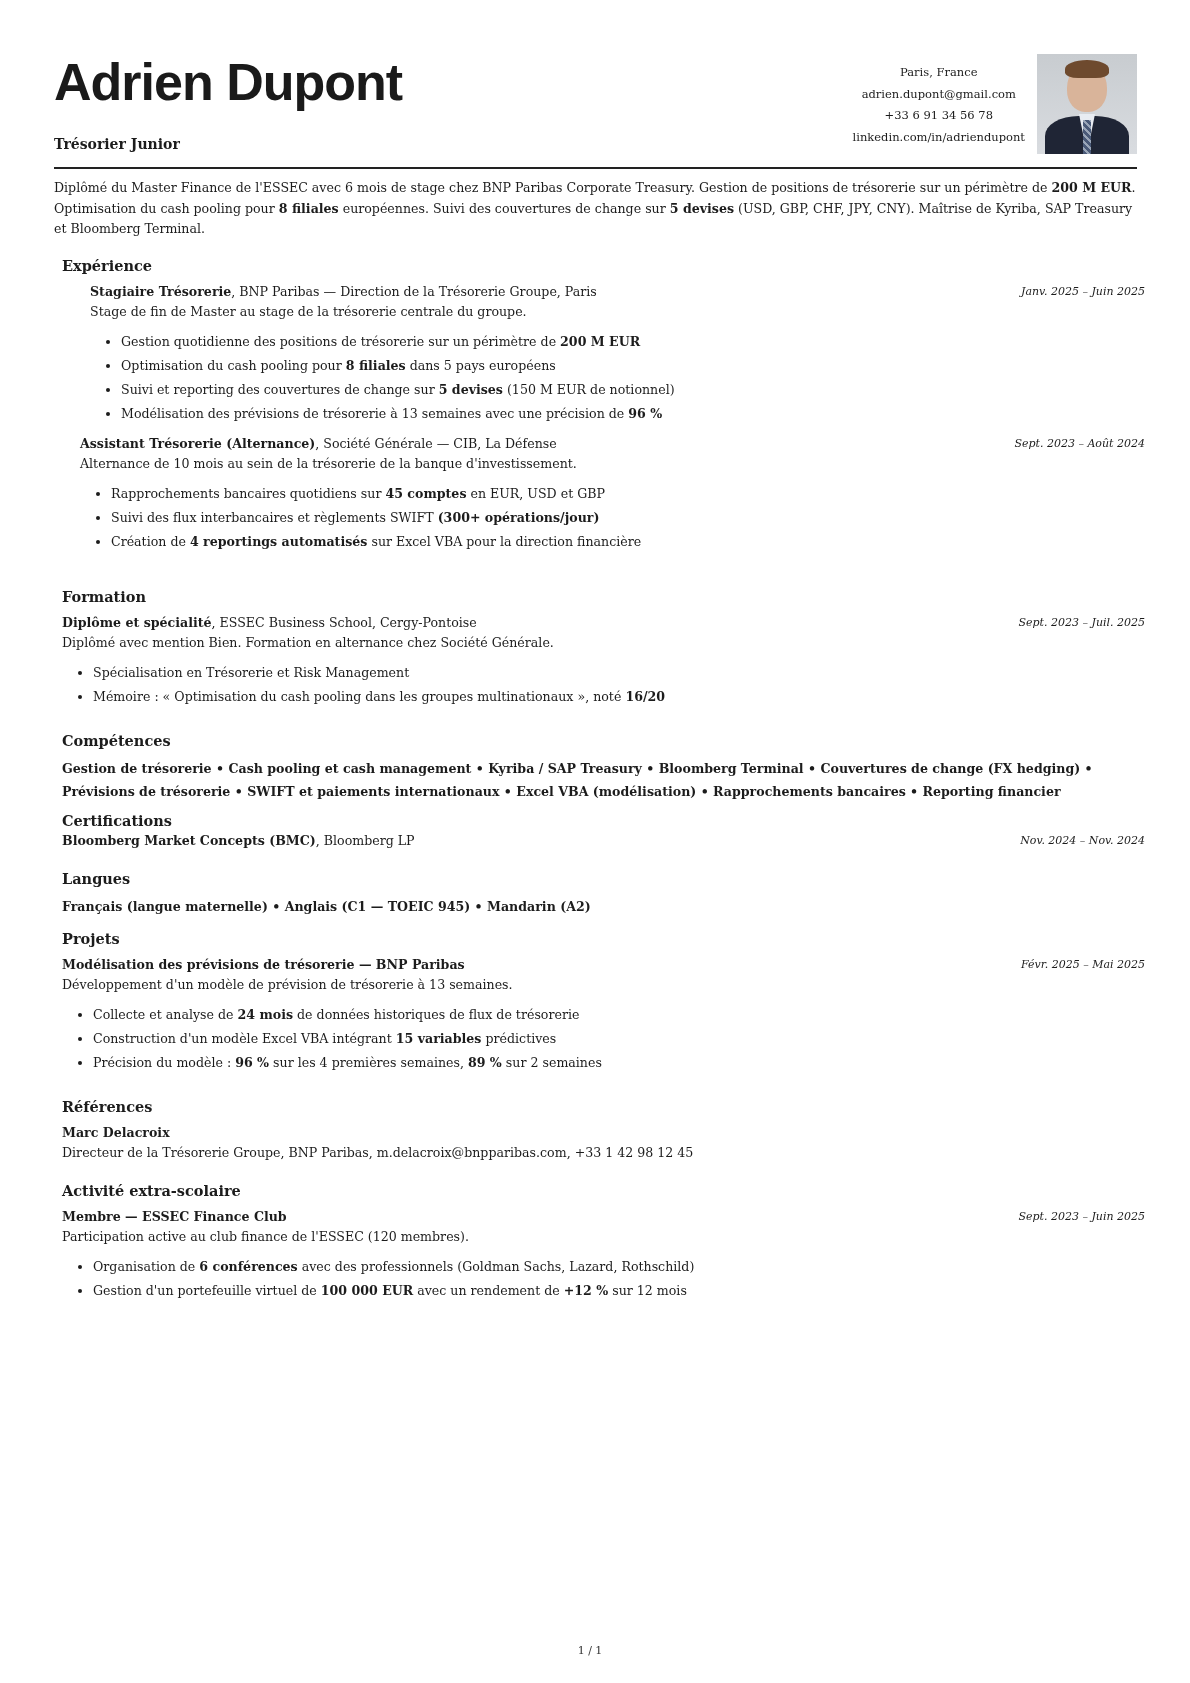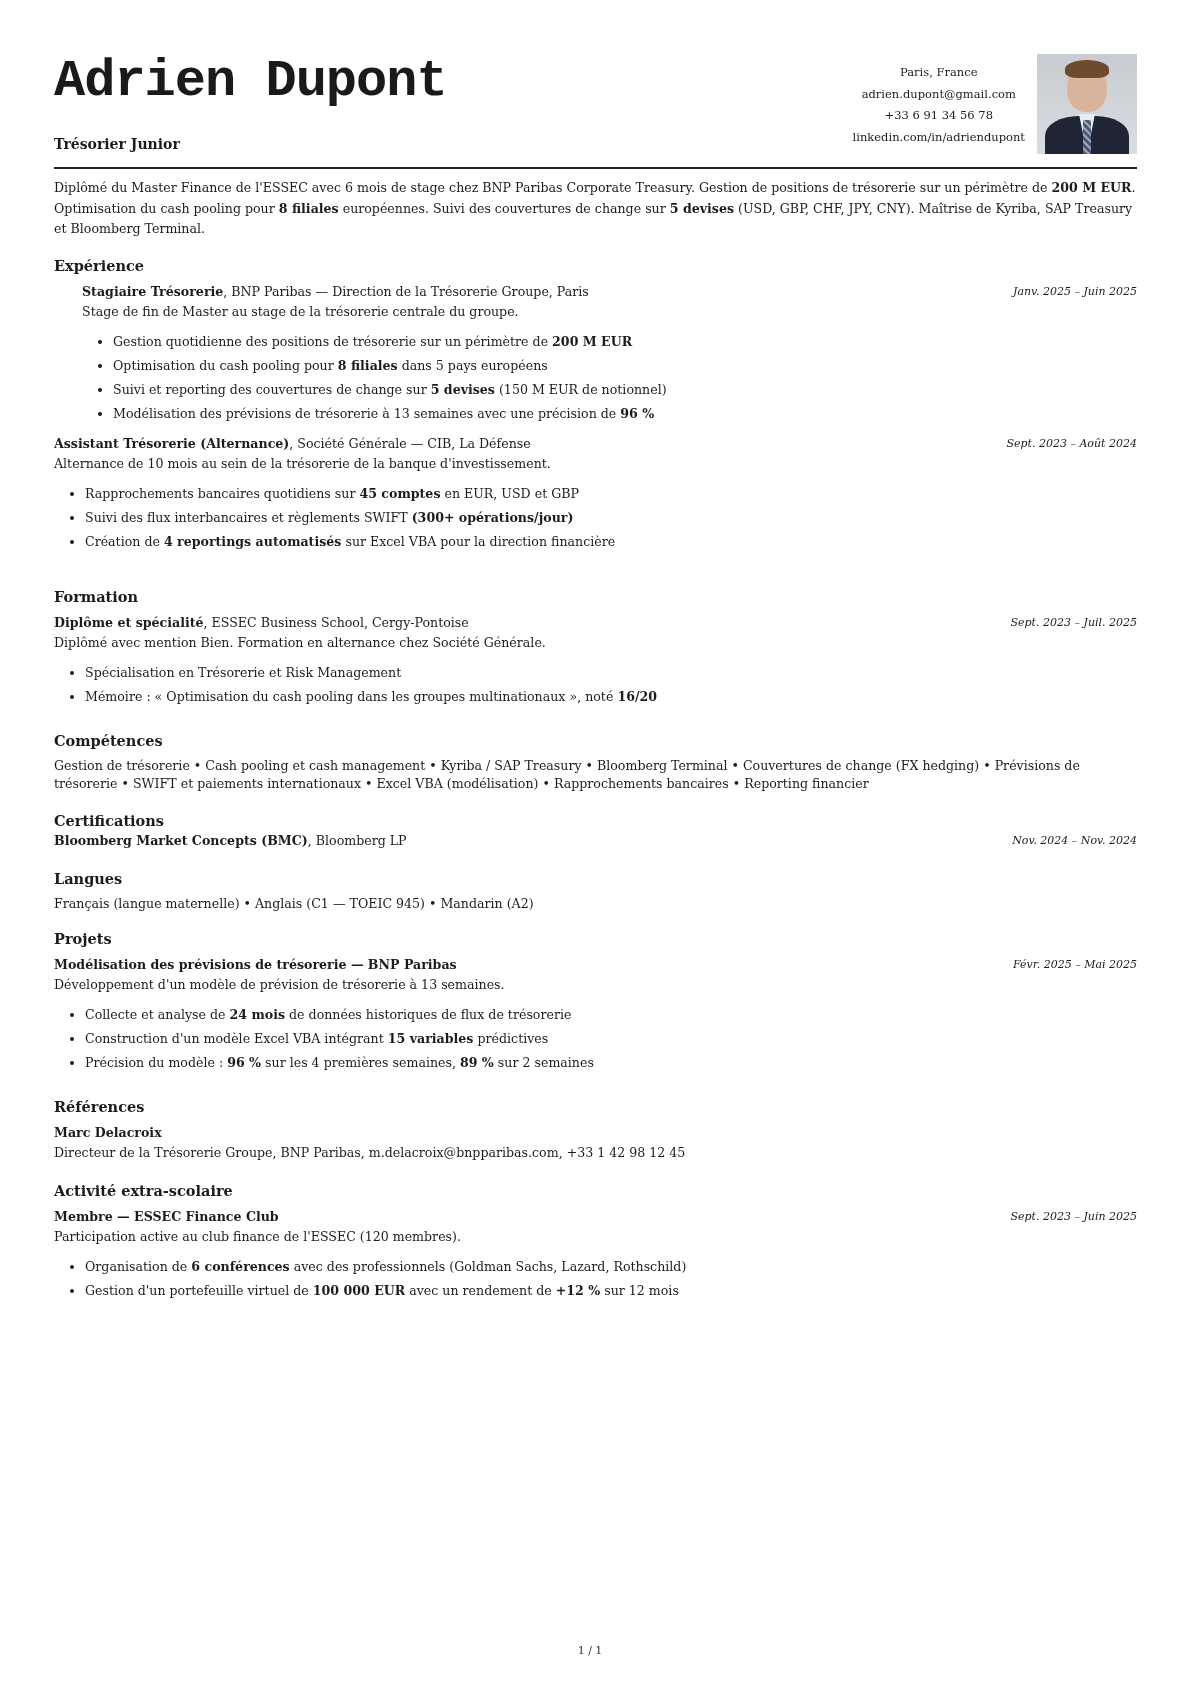--- a/index.html
+++ b/index.html
@@ -1,38 +1,38 @@
 <!DOCTYPE html>
 <html><head>
 <meta charset="utf-8">
 <style>
   html, body { margin: 0; padding: 0; background: #ffffff; }
   body { width: 1190px; height: 1683px; position: relative; overflow: hidden;
          font-family: "DejaVu Serif", "Liberation Serif", serif; color: #1c1c1c; }
   .page { position: absolute; left: 54px; top: 0; width: 1083px; }
   .header { position: relative; height: 168px; }
-  .name { position: absolute; left: 0; top: 56px; font-family: Liberation Mono, monospace; font-weight: bold; font-size: 52px; letter-spacing: -1px; line-height: 1; color: #1a1a1a; }
+  .name { position: absolute; left: 0; top: 56px; font-family: Liberation Sans, sans-serif; font-weight: bold; font-size: 52px; letter-spacing: -1px; line-height: 1; color: #1a1a1a; }
   .role { position: absolute; left: 0; top: 136px; font-size: 14px; font-weight: bold; }
   .contact { position: absolute; right: 112px; top: 62px; text-align: center; font-size: 11.5px; line-height: 21.5px; }
   .photo { position: absolute; right: 0; top: 54px; width: 100px; height: 100px; background: linear-gradient(180deg, #c8ccd0 0%, #d9dce0 100%); overflow: hidden; }
   .photo .head { position: absolute; left: 30px; top: 10px; width: 40px; height: 48px; border-radius: 50% 50% 45% 45%; background: #d9b49a; }
   .photo .hair { position: absolute; left: 28px; top: 6px; width: 44px; height: 18px; border-radius: 50% 50% 30% 30%; background: #6e4a2e; }
   .photo .body { position: absolute; left: 8px; top: 62px; width: 84px; height: 50px; border-radius: 40% 40% 0 0; background: #1f2535; }
   .photo .shirt { position: absolute; left: 42px; top: 60px; width: 16px; height: 40px; background: #e8ecf2; clip-path: polygon(0 0,100% 0,50% 100%); }
   .photo .tie { position: absolute; left: 46px; top: 66px; width: 8px; height: 34px; background: repeating-linear-gradient(45deg,#4a5a78 0 3px,#9aa6b8 3px 5px); }
   .rule { position: absolute; left: 0; top: 167px; width: 1083px; height: 2px; background: #222; }
   .summary { position: absolute; top: 178px; left: 0; width: 1083px; font-size: 12.6px; line-height: 20.5px; }
-  .section { position: absolute; left: 0; width: 1083px; }
+  .section { position: absolute; left: 8px; width: 1083px; }
   .sec-title { font-size: 14.5px; font-weight: bold; margin: 0; line-height: 20px; }
   .entry-head { position: relative; font-size: 12.6px; line-height: 20px; }
   .entry-date { position: absolute; right: 0; top: 0; font-style: italic; font-size: 11px; }
   .entry-desc { font-size: 12.6px; line-height: 20px; }
   ul { margin: 8px 0 0 0; padding-left: 31px; }
   li { font-size: 12.6px; line-height: 24px; list-style: disc; }
-  .para { font-size: 12.6px; line-height: 18px; }
+  .para { font-size: 12.6px; line-height: 23px; font-weight: bold; }
   b { font-weight: bold; }
   .footer { position: absolute; left: 0; width: 1180px; top: 1644px; text-align: center; font-size: 11px; color: #333; }
 </style>
 </head>
 <body>
 
 <div class="page">
   <div class="header">
     <div class="name">Adrien Dupont</div>
     <div class="role">Trésorier Junior</div>
@@ -60,21 +60,21 @@
         <div style="margin-top: 6px; margin-left: 28px;">
           <div class="entry-head"><b>Stagiaire Trésorerie</b><span>, BNP Paribas — Direction de la Trésorerie Groupe, Paris</span><span class="entry-date">Janv. 2025 – Juin 2025</span></div>
           <div class="entry-desc">Stage de fin de Master au stage de la trésorerie centrale du groupe.</div>
           <ul>
             <li><span>Gestion quotidienne des positions de trésorerie sur un périmètre de </span><b>200 M EUR</b></li>
             <li><span>Optimisation du cash pooling pour </span><b>8 filiales</b><span> dans 5 pays européens</span></li>
             <li><span>Suivi et reporting des couvertures de change sur </span><b>5 devises</b><span> (150 M EUR de notionnel)</span></li>
             <li><span>Modélisation des prévisions de trésorerie à 13 semaines avec une précision de </span><b>96 %</b></li>
           </ul>
         </div>
-        <div style="margin-top: 8px;">
+        <div style="margin-top: 8px; margin-left: 18px;">
           <div class="entry-head"><b>Assistant Trésorerie (Alternance)</b><span>, Société Générale — CIB, La Défense</span><span class="entry-date">Sept. 2023 – Août 2024</span></div>
           <div class="entry-desc">Alternance de 10 mois au sein de la trésorerie de la banque d'investissement.</div>
           <ul>
             <li><span>Rapprochements bancaires quotidiens sur </span><b>45 comptes</b><span> en EUR, USD et GBP</span></li>
             <li><span>Suivi des flux interbancaires et règlements SWIFT </span><b>(300+ opérations/jour)</b></li>
             <li><span>Création de </span><b>4 reportings automatisés</b><span> sur Excel VBA pour la direction financière</span></li>
           </ul>
         </div>
       </div>
   </div>

